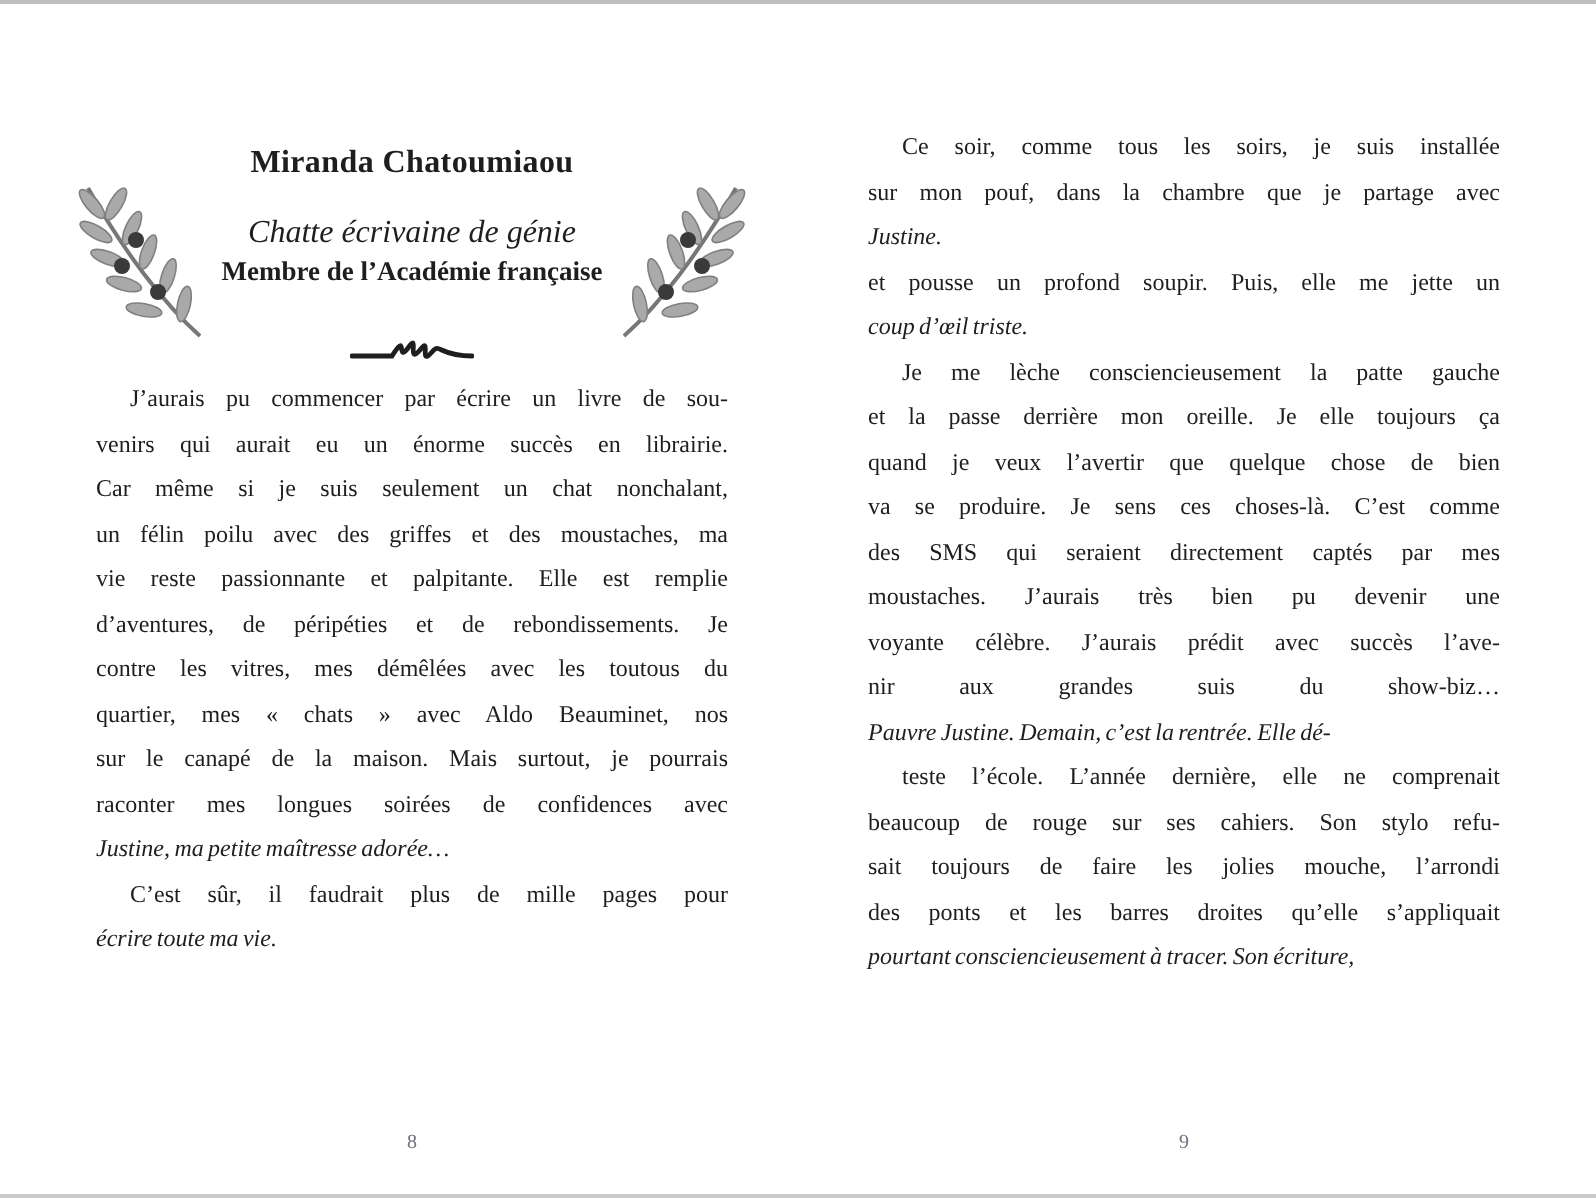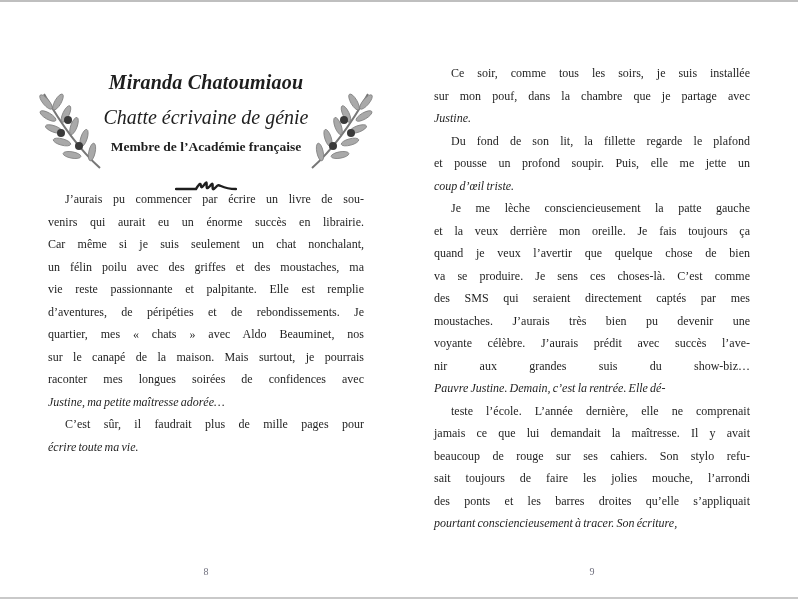--- a/index.html
+++ b/index.html
@@ -13,23 +13,23 @@
   }
   .hairline { position: absolute; left: 0; width: 798px; height: 2px; background: #bfbfbf; }
   .hairline.top { top: 0; }
   .hairline.bottom { top: 597px; background: #c9c9c9; }
 
   .page { position: absolute; top: 0; height: 601px; width: 316px; }
   .page-left  { left: 48px; }
   .page-right { left: 434px; }
 
   .header { position: absolute; top: 70px; left: 0; width: 100%; text-align: center; }
-  .title { font-weight: bold; font-size: 20px; line-height: 24px; letter-spacing: 0.2px; font-style: italic; }
-  .subtitle { font-style: italic; font-size: 20px; line-height: 20px; margin-top: 13px; }
-  .affiliation { font-weight: bold; font-size: 13.5px; line-height: 17px; margin-top: 11px; }
+  .title { font-weight: bold; font-size: 16px; line-height: 24px; letter-spacing: 0.2px; }
+  .subtitle { font-style: italic; font-size: 16px; line-height: 20px; margin-top: 13px; }
+  .affiliation { font-weight: bold; font-size: 13.5px; line-height: 17px; }
   .divider-wrap { margin-top: 21px; }
 
   .branch { position: absolute; top: 16px; width: 70px; height: 88px; }
   .branch-left  { left: -14px; }
   .branch-right { right: -14px; transform: scaleX(-1); }
 
   .body-text { position: absolute; left: 0; width: 100%; font-size: 12px; word-spacing: -0.8px; }
   .body-left  { top: 188px; }
   .body-right { top: 62px; }
   .line { line-height: 22.5px; height: 22.5px; text-align: justify; text-align-last: justify; white-space: normal; }
@@ -106,48 +106,47 @@
       </svg>
     </div>
   </div>
   <div class="body-text body-left">
       <div class="line first">J’aurais pu commencer par écrire un livre de sou-</div>
       <div class="line">venirs qui aurait eu un énorme succès en librairie.</div>
       <div class="line">Car même si je suis seulement un chat nonchalant,</div>
       <div class="line">un félin poilu avec des griffes et des moustaches, ma</div>
       <div class="line">vie reste passionnante et palpitante. Elle est remplie</div>
       <div class="line">d’aventures, de péripéties et de rebondissements. Je</div>
+      <div class="line">contre les vitres, mes démêlées avec les toutous du</div>
       <div class="line">quartier, mes «&nbsp;chats&nbsp;» avec Aldo Beauminet, nos</div>
       <div class="line">sur le canapé de la maison. Mais surtout, je pourrais</div>
       <div class="line">raconter mes longues soirées de confidences avec</div>
       <div class="line last">Justine, ma petite maîtresse adorée…</div>
       <div class="line first">C’est sûr, il faudrait plus de mille pages pour</div>
       <div class="line last">écrire toute ma vie.</div>
     </div>
   <div class="page-number">8</div>
 </div>
 
 <div class="page page-right">
   <div class="body-text body-right">
       <div class="line first">Ce soir, comme tous les soirs, je suis installée</div>
       <div class="line">sur mon pouf, dans la chambre que je partage avec</div>
       <div class="line last">Justine.</div>
-      <div class="line first">Du fond de son lit, la fillette regarde le plafond</div>
       <div class="line">et pousse un profond soupir. Puis, elle me jette un</div>
       <div class="line last">coup d’œil triste.</div>
       <div class="line first">Je me lèche consciencieusement la patte gauche</div>
-      <div class="line">et la veux derrière mon oreille. Je fais toujours ça</div>
+      <div class="line">et la passe derrière mon oreille. Je elle toujours ça</div>
       <div class="line">quand je veux l’avertir que quelque chose de bien</div>
       <div class="line">va se produire. Je sens ces choses-là. C’est comme</div>
       <div class="line">des SMS qui seraient directement captés par mes</div>
       <div class="line">moustaches. J’aurais très bien pu devenir une</div>
       <div class="line">voyante célèbre. J’aurais prédit avec succès l’ave-</div>
       <div class="line">nir aux grandes suis du show-biz…</div>
       <div class="line last">Pauvre Justine. Demain, c’est la rentrée. Elle dé-</div>
       <div class="line first">teste l’école. L’année dernière, elle ne comprenait</div>
-      <div class="line">jamais ce que lui demandait la maîtresse. Il y avait</div>
       <div class="line">beaucoup de rouge sur ses cahiers. Son stylo refu-</div>
       <div class="line">sait toujours de faire les jolies mouche, l’arrondi</div>
       <div class="line">des ponts et les barres droites qu’elle s’appliquait</div>
       <div class="line last">pourtant consciencieusement à tracer. Son écriture,</div>
     </div>
   <div class="page-number">9</div>
 </div>
 
 </body></html>

